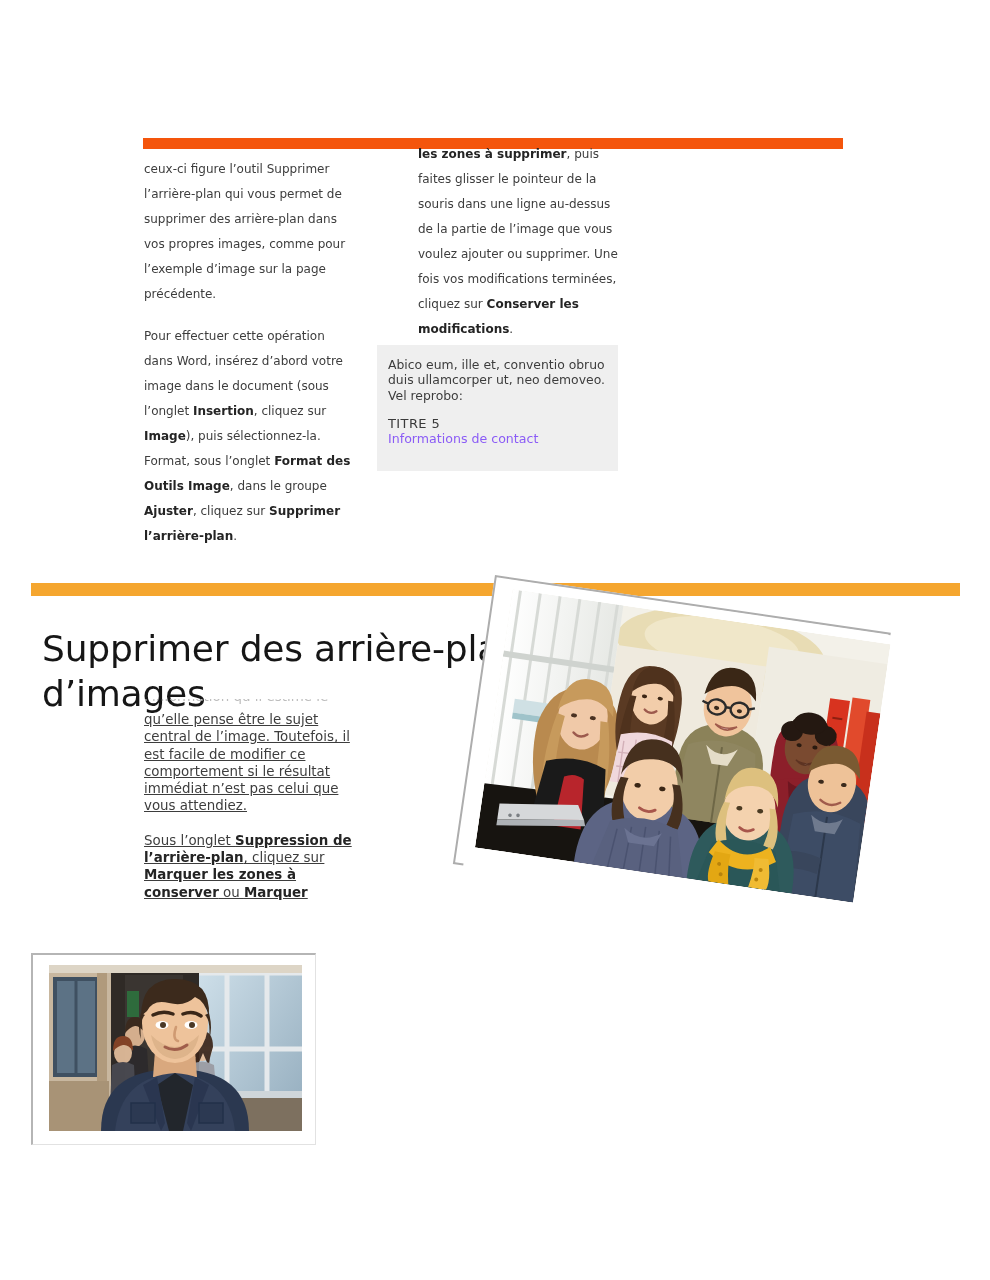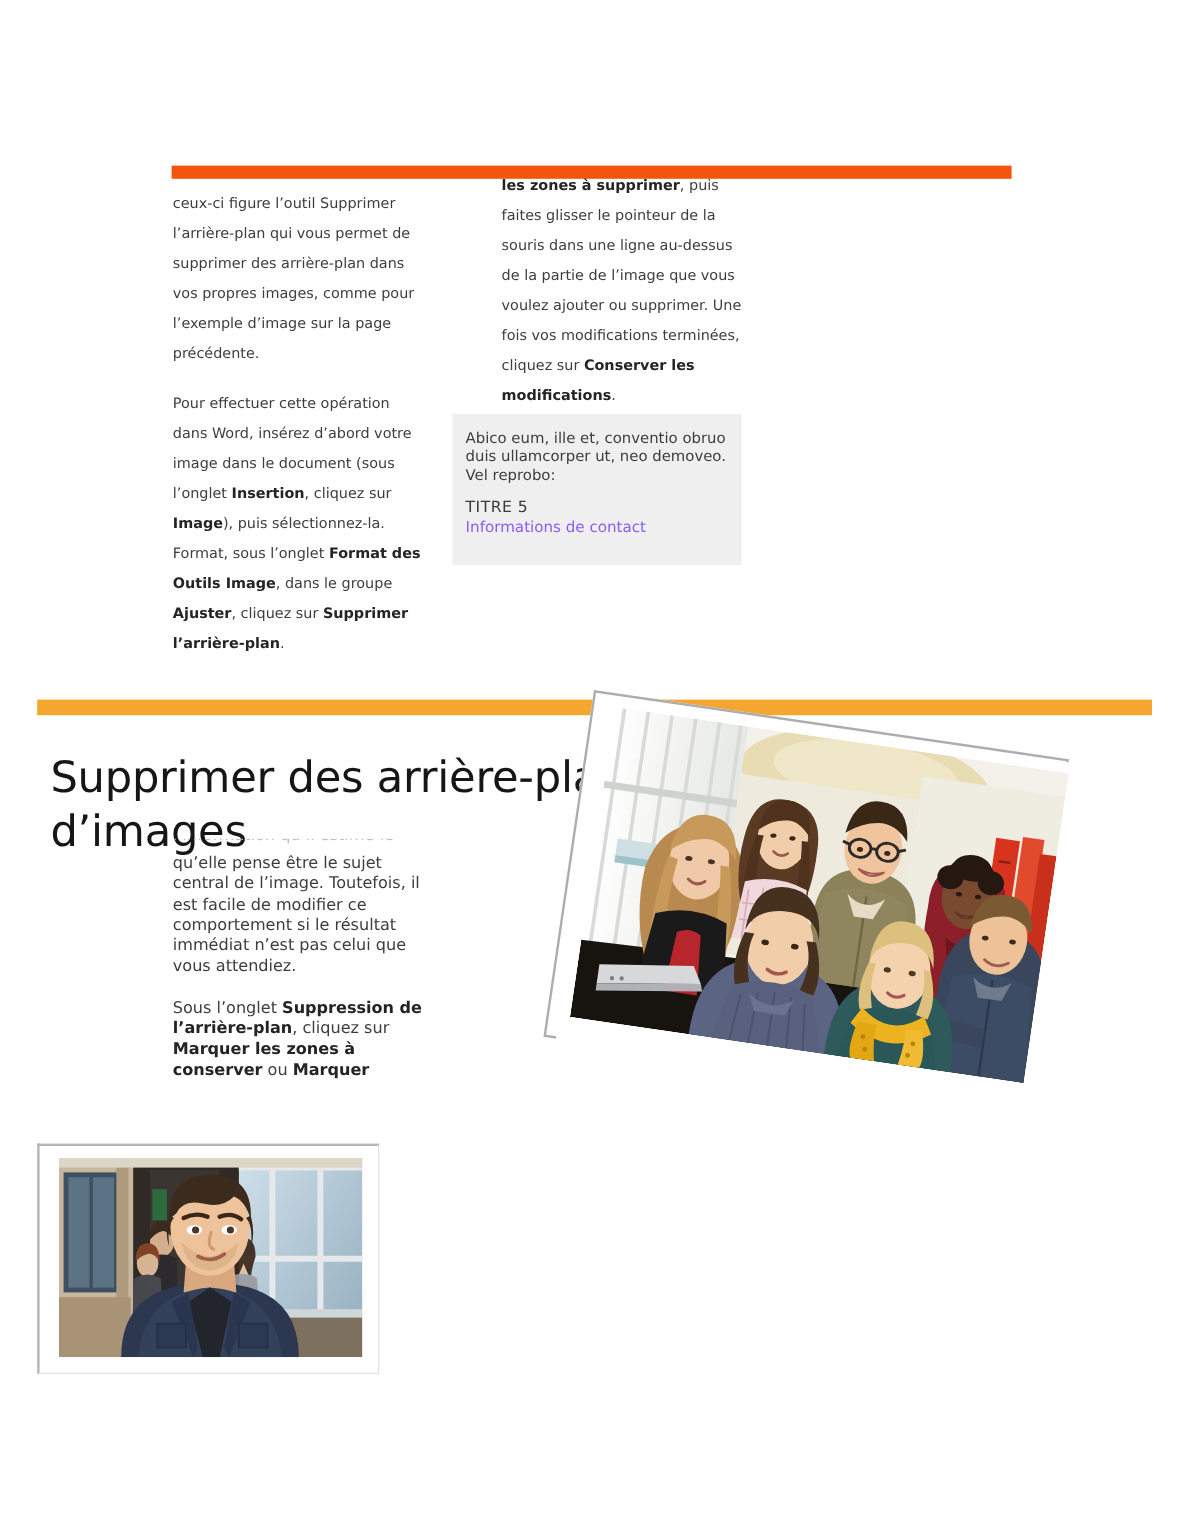--- a/index.html
+++ b/index.html
@@ -170,20 +170,21 @@
   .ghost-line span { display: block; margin-top: -11px; }
 
   #col-3 {
     position: absolute;
     left: 144px;
     top: 136px;
     width: 212px;
     font-size: 13.4px;
     line-height: 17.3px;
     color: #3d3d3d;
+    text-decoration: underline;
   }
   #col-3 p { margin: 0 0 17px 0; }
   #col-3 b { color: #242424; font-weight: bold; }
 
   
   .photo-frame {
     position: absolute;
     left: 31px;
     top: 378px;
     width: 285px;

